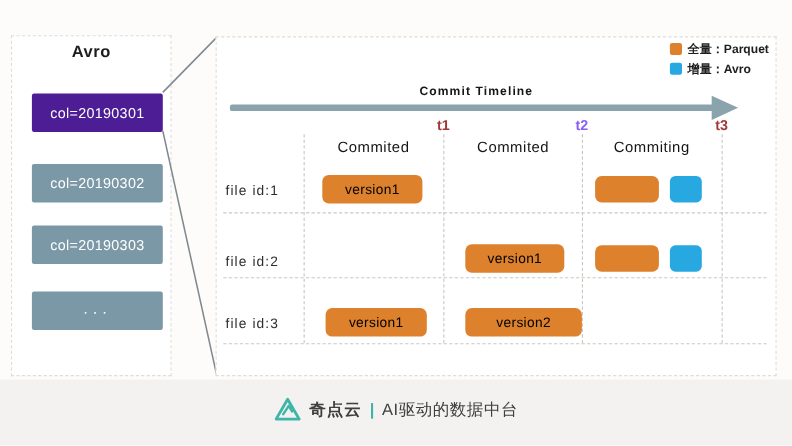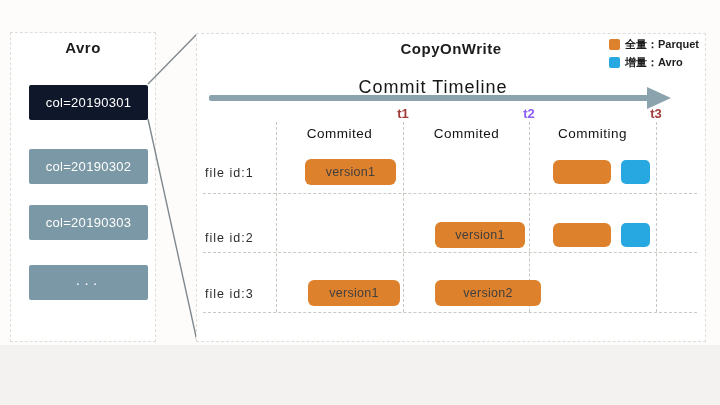--- a/index.html
+++ b/index.html
@@ -18,37 +18,37 @@
   .partition-box{position:absolute;left:18px;width:119px;height:35px;border-radius:2px;
     color:#fff;font-size:13px;display:flex;align-items:center;justify-content:center;
     letter-spacing:0.3px;}
   .partition-dots{font-size:14px;letter-spacing:4px;}
 
   
   .overlay{position:absolute;left:0;top:0;width:720px;height:405px;pointer-events:none;}
 
   
   .timeline-label{position:absolute;left:0;top:43px;width:472px;text-align:center;
-    font-size:18px;font-weight:400;color:#161616;letter-spacing:1px;}
+    font-size:11px;font-weight:700;color:#161616;letter-spacing:1px;}
   .arrow-bar{position:absolute;left:12px;top:61px;width:440px;height:6px;border-radius:2px;}
   .arrow-head{position:absolute;left:450px;top:53px;width:0;height:0;
     border-top:11px solid transparent;border-bottom:11px solid transparent;
     border-left:24px solid #8aa3ad;}
   .tick{position:absolute;top:72px;width:24px;text-align:center;
     font-size:13px;font-weight:700;}
   .tick-line{position:absolute;top:88px;height:190px;width:0;border-left:1px dashed #c9c6c0;}
   .hline{position:absolute;left:6px;width:494px;height:0;border-top:1px dashed #cdc8c1;}
 
   .col-header{position:absolute;top:92px;width:127px;text-align:center;
     font-size:13.5px;font-weight:400;color:#141414;letter-spacing:0.5px;}
   .row-label{position:absolute;left:8px;width:72px;font-size:12.5px;color:#2e2e2e;
     letter-spacing:1px;}
 
-  .chip{position:absolute;border-radius:6px;color:#404040;font-size:12.5px;
-    display:flex;align-items:center;justify-content:center;letter-spacing:0.3px;margin-left:12px;}
+  .chip{position:absolute;border-radius:6px;color:#000000;font-size:12.5px;
+    display:flex;align-items:center;justify-content:center;letter-spacing:0.3px;}
   .chip-avro{border-radius:5px;}
 
   
   .legend{position:absolute;right:6px;top:3px;display:flex;flex-direction:column;gap:3px;}
   .legend-row{display:flex;align-items:center;gap:5px;padding-left:24px;}
   .legend-swatch{width:11px;height:11px;border-radius:2px;flex:0 0 auto;}
   .legend-label{font-size:11px;color:#1e1e1e;font-weight:600;}
 
   
   .footer{position:absolute;left:0;top:361px;width:720px;display:flex;
@@ -58,33 +58,32 @@
   .tagline{font-size:15px;font-weight:500;color:#3f3f3f;letter-spacing:0.5px;}
 </style>
 </head>
 <body>
 
 <div class="canvas">
   <div class="bottom-strip"></div>
 
   <div class="panel left-panel">
     <div class="panel-title">Avro</div>
-    <div class="partition-box" style="top: 52px; background-color: #0f172a;">col=20190301</div>
+    <div class="partition-box" style="top: 52px; background-color: #4c1d95;">col=20190301</div>
     <div class="partition-box" style="top: 116px; background-color: rgb(123, 152, 166);">col=20190302</div>
     <div class="partition-box" style="top: 172px; background-color: rgb(123, 152, 166);">col=20190303</div>
     <div class="partition-box partition-dots" style="top: 232px; background-color: rgb(123, 152, 166);">···</div>
   </div>
 
   <svg class="overlay" viewBox="0 0 720 405">
     <line x1="148" y1="84" x2="197" y2="34" stroke="#7f898e" stroke-width="1.4"></line>
     <line x1="148" y1="119" x2="197" y2="341" stroke="#7f898e" stroke-width="1.4"></line>
   </svg>
 
   <div class="panel right-panel">
-    <div class="panel-title">CopyOnWrite</div>
 
     <div class="legend">
       <div class="legend-row">
         <span class="legend-swatch" style="background-color: rgb(222, 129, 44);"></span>
         <span class="legend-label">全量：Parquet</span>
       </div>
       <div class="legend-row">
         <span class="legend-swatch" style="background-color: rgb(39, 168, 224);"></span>
         <span class="legend-label">增量：Avro</span>
       </div>
@@ -119,13 +118,22 @@
     <div class="chip chip-avro" style="left: 412px; top: 126px; width: 29px; height: 24px; background-color: rgb(39, 168, 224);"></div>
 
     <div class="chip" style="left: 226px; top: 188px; width: 90px; height: 26px; background-color: rgb(222, 129, 44);">version1</div>
     <div class="chip" style="left: 344px; top: 189px; width: 58px; height: 24px; background-color: rgb(222, 129, 44);"></div>
     <div class="chip chip-avro" style="left: 412px; top: 189px; width: 29px; height: 24px; background-color: rgb(39, 168, 224);"></div>
 
     <div class="chip" style="left: 99px; top: 246px; width: 92px; height: 26px; background-color: rgb(222, 129, 44);">version1</div>
     <div class="chip" style="left: 226px; top: 246px; width: 106px; height: 26px; background-color: rgb(222, 129, 44);">version2</div>
   </div>
 
+  <div class="footer">
+    <svg width="25" height="23" viewBox="0 0 25 23">
+      <path d="M12.5 2 L23 20 H2 Z" fill="none" stroke="#3db6a8" stroke-width="2.6" stroke-linejoin="round"></path>
+      <path d="M8.5 15.5 L13.5 8 L16.5 13" fill="none" stroke="#3db6a8" stroke-width="2.2" stroke-linecap="round" stroke-linejoin="round"></path>
+    </svg>
+    <span class="brand-text">奇点云</span>
+    <span class="brand-divider" style="color: rgb(61, 182, 168);">|</span>
+    <span class="tagline">AI驱动的数据中台</span>
+  </div>
 </div>
 
 </body></html>

